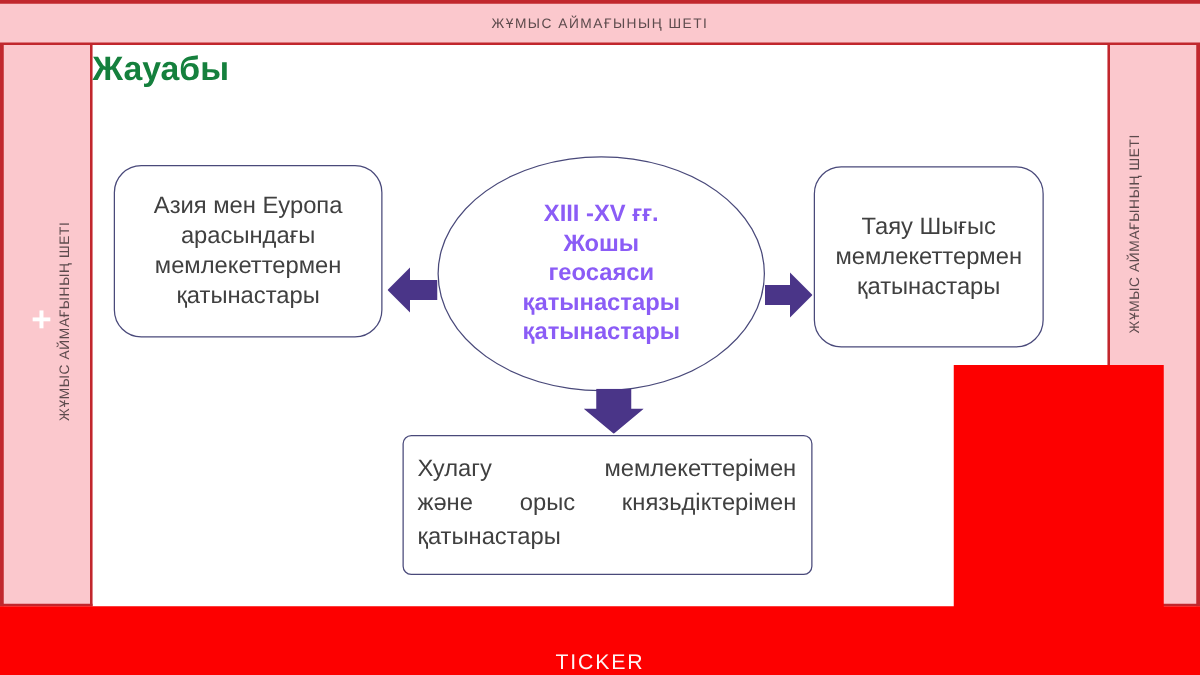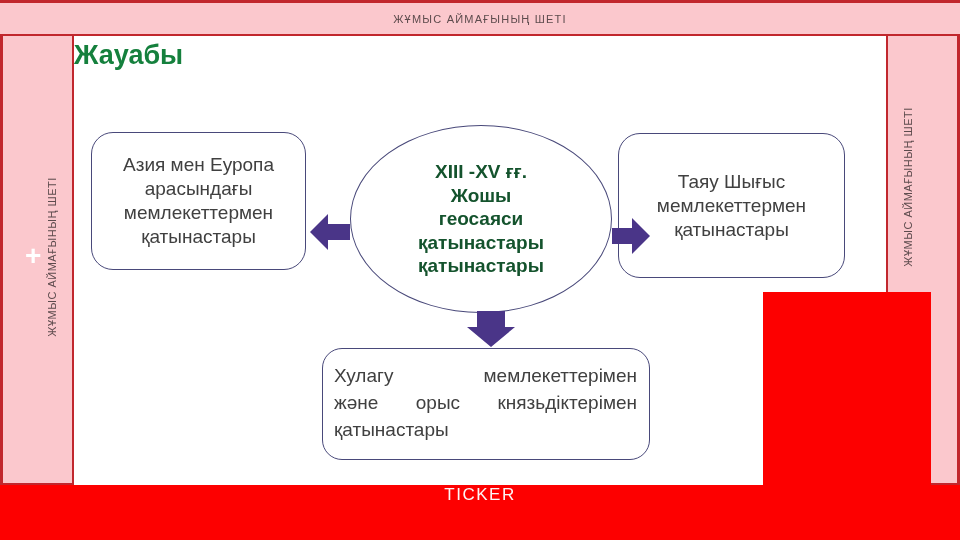--- a/index.html
+++ b/index.html
@@ -47,21 +47,21 @@
   }
   .strip.left .vtext  { left: -31px; top: 215px; width: 160px; text-align: center; }
   .strip.right .vtext { left: -60px; top: 145px; width: 160px; text-align: center; }
   .plus {
     position: absolute; left: 22px; top: 206px;
     color: #ffffff; font-size: 28px; font-weight: bold; line-height: 1;
   }
   .ticker {
     position: absolute; left: 0; top: 485px; width: 960px; height: 55px;
     background: #fd0000;
-    display: flex; align-items: flex-start; justify-content: center;
+    display: flex; align-items: flex-end; justify-content: center;
   }
   .ticker-label {
     color: #fdf5f5; font-size: 17px; letter-spacing: 1.5px;
   }
   .redrect {
     position: absolute; left: 763px; top: 292px; width: 168px; height: 248px;
     background: #fd0000;
   }
   
   .title {
@@ -70,32 +70,32 @@
   }
   .box {
     position: absolute; box-sizing: border-box;
     border: 1px solid #49497a; border-radius: 22px;
     display: flex; flex-direction: column;
     align-items: center; justify-content: center;
     font-size: 19px; line-height: 24px; color: #404040;
     background: transparent;
   }
   .left-box  { left: 91px;  top: 132px; width: 215px; height: 138px; }
-  .right-box { left: 618px; top: 133px; width: 227px; height: 145px; }
+  .right-box { left: 651px; top: 133px; width: 184px; height: 145px; }
   .ellipse {
     position: absolute; left: 350px; top: 125px; width: 262px; height: 188px;
     box-sizing: border-box; border: 1px solid #49497a; border-radius: 50%;
     display: flex; flex-direction: column; align-items: center; justify-content: center;
-    font-size: 19px; line-height: 23.5px; font-weight: bold; color: #14532d;
+    font-size: 19px; line-height: 23.5px; font-weight: bold; color: #8b5cf6;
     overflow: visible;
   }
   .ellipse .line, .box .line { white-space: nowrap; }
   .bottom-box {
     position: absolute; left: 322px; top: 348px; width: 328px; height: 112px;
-    box-sizing: border-box; border: 1px solid #49497a; border-radius: 20px;
+    box-sizing: border-box; border: 1px solid #49497a; border-radius: 7px;
     padding: 13px 12px 0 11px;
     font-size: 19px; line-height: 27px; color: #404040;
   }
   .bottom-box .jline { text-align: justify; text-align-last: justify; white-space: normal; }
   .bottom-box .lline { text-align: left; }
   .arrow { position: absolute; }
   .arrow-left  { left: 310px; top: 212px; }
   .arrow-right { left: 612px; top: 216px; }
   .arrow-down  { left: 467px; top: 311px; }
 </style>

